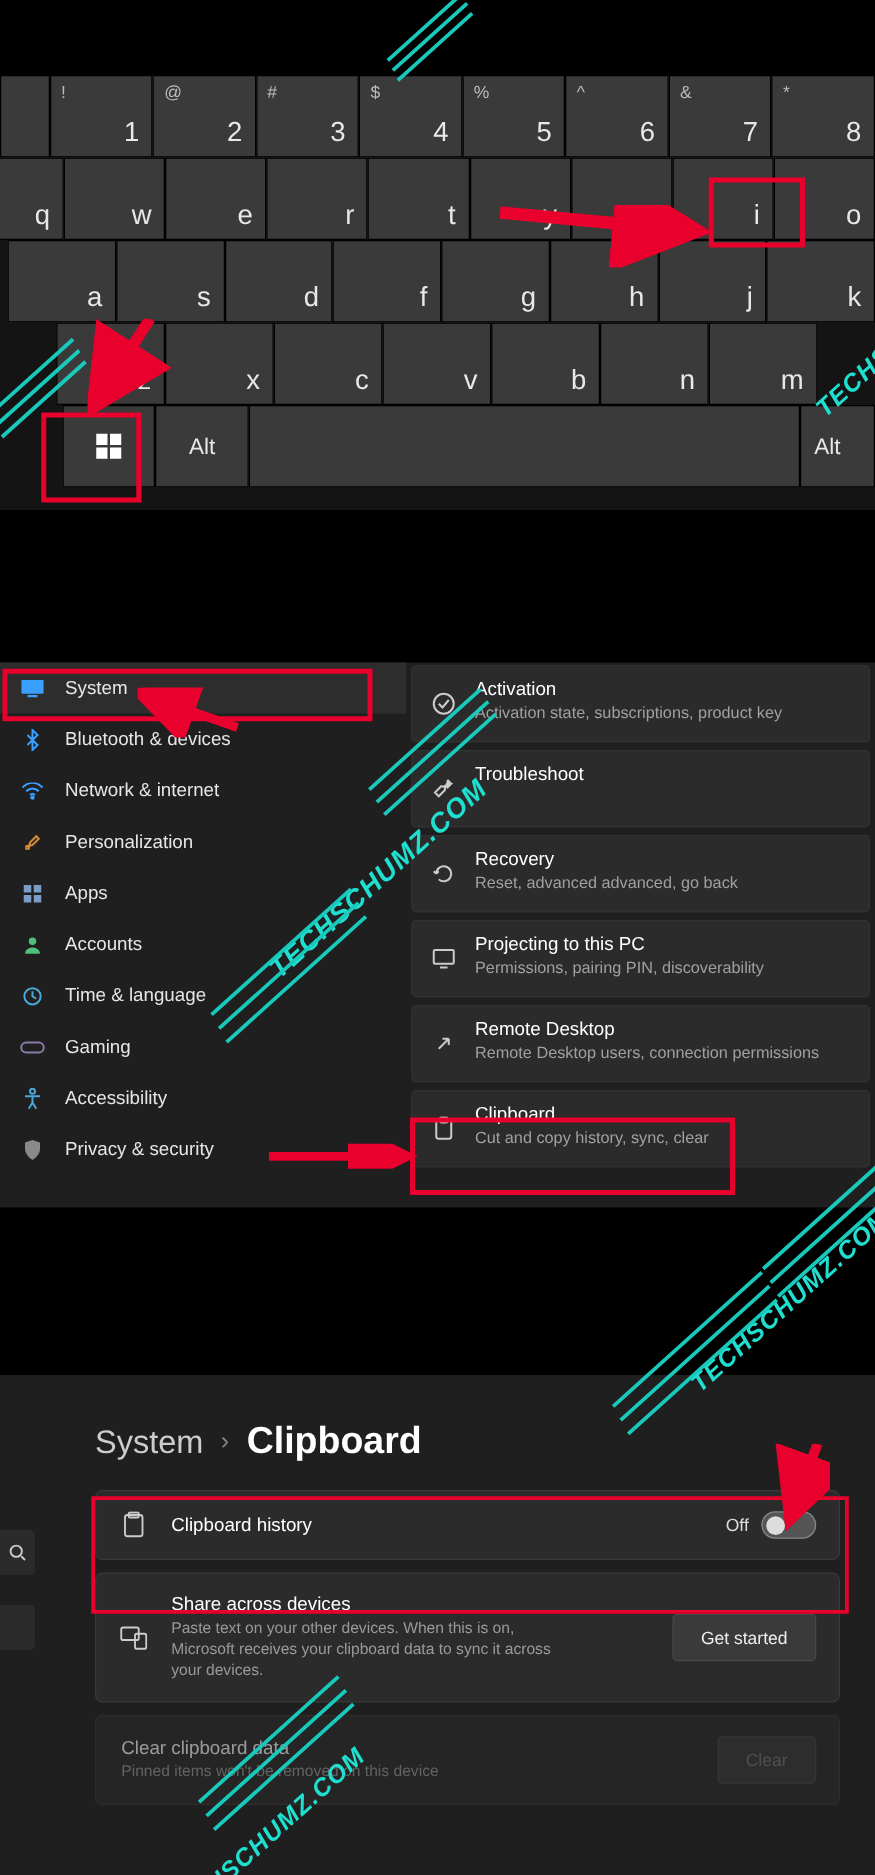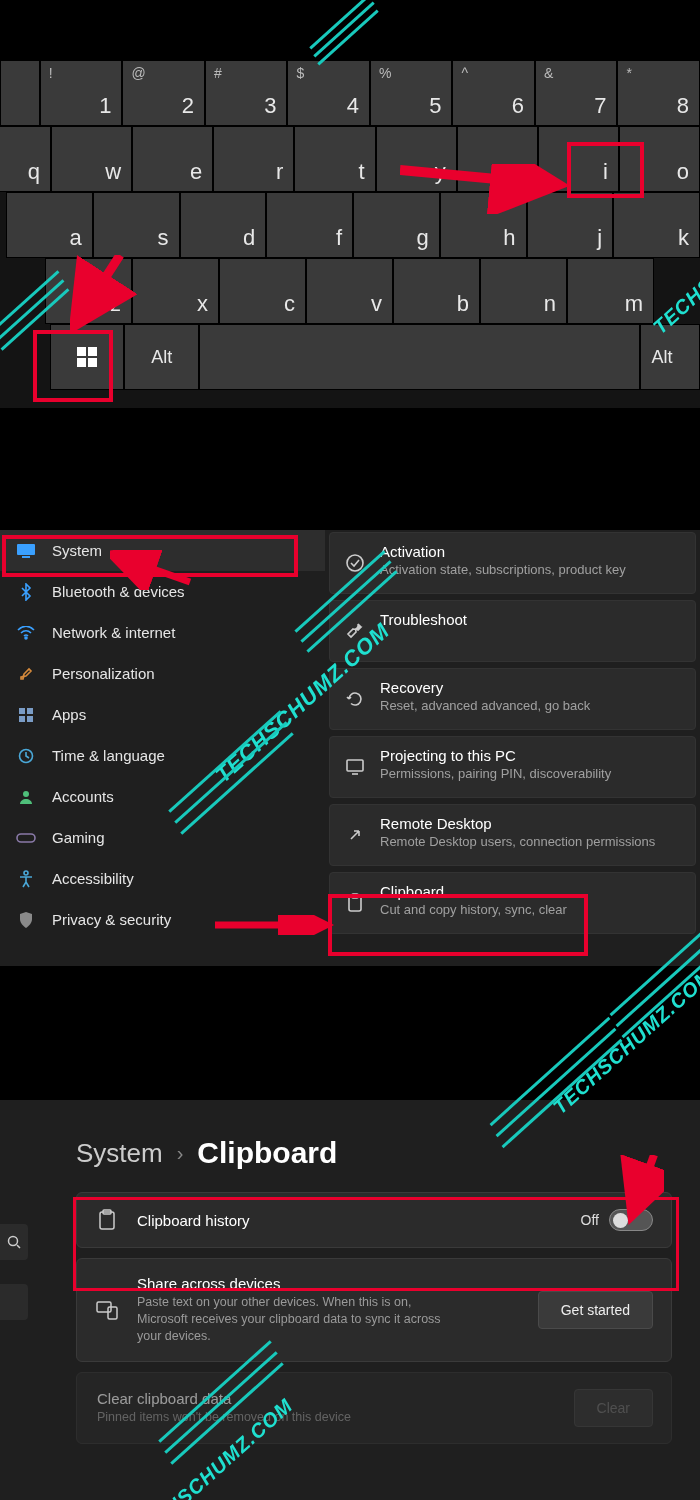--- a/index.html
+++ b/index.html
@@ -291,35 +291,35 @@
             <rect x="1" y="1" width="6" height="6"></rect>
             <rect x="9" y="1" width="6" height="6"></rect>
             <rect x="1" y="9" width="6" height="6"></rect>
             <rect x="9" y="9" width="6" height="6"></rect>
           </svg>
         </span>
         <span>Apps</span>
       </div>
       <div class="nav-item">
         <span class="nav-icon">
+          <svg width="16" height="16" viewBox="0 0 16 16" fill="#4fbf7a">
+            <circle cx="8" cy="5" r="3"></circle>
+            <path d="M2 15c0-3 3-5 6-5s6 2 6 5z"></path>
+          </svg>
+        </span>
+        <span>Accounts</span>
+      </div>
+      <div class="nav-item">
+        <span class="nav-icon">
           <svg width="16" height="16" viewBox="0 0 16 16" stroke="#4aa8d8" stroke-width="1.6" fill="none">
             <circle cx="8" cy="8" r="6.5"></circle>
             <path d="M8 4v4l3 2"></path>
           </svg>
         </span>
         <span>Time &amp; language</span>
-      </div>
-      <div class="nav-item">
-        <span class="nav-icon">
-          <svg width="16" height="16" viewBox="0 0 16 16" fill="#4fbf7a">
-            <circle cx="8" cy="5" r="3"></circle>
-            <path d="M2 15c0-3 3-5 6-5s6 2 6 5z"></path>
-          </svg>
-        </span>
-        <span>Accounts</span>
       </div>
       <div class="nav-item">
         <span class="nav-icon">
           <svg width="20" height="14" viewBox="0 0 20 14" stroke="#8a7aa8" stroke-width="1.6" fill="none">
             <rect x="1" y="3" width="18" height="8" rx="4"></rect>
           </svg>
         </span>
         <span>Gaming</span>
       </div>
       <div class="nav-item">

